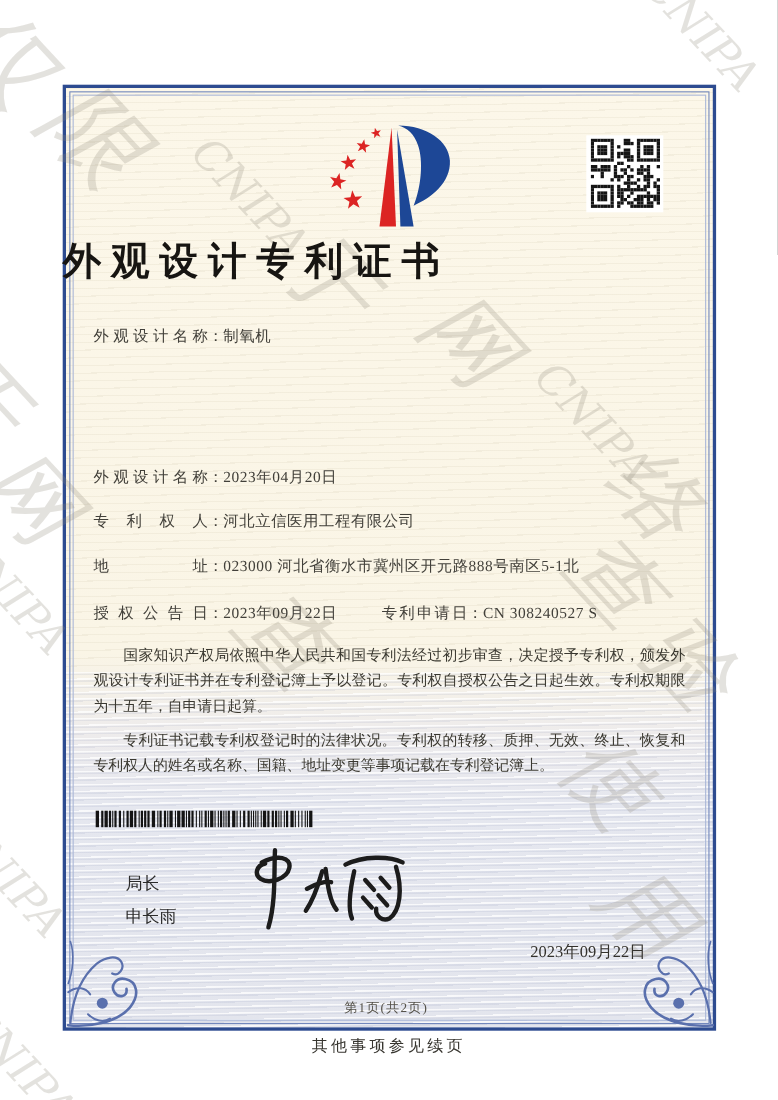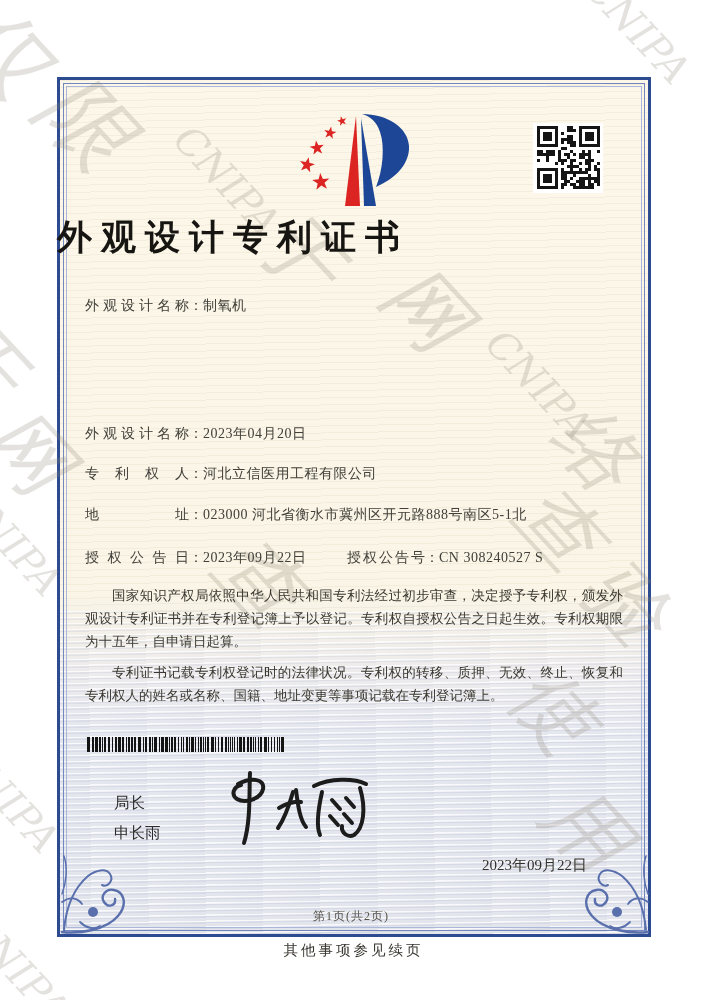--- a/index.html
+++ b/index.html
@@ -389,21 +389,21 @@
     <div class="row" style="top:465px">
       <span class="lbl">专利权人</span><span class="colon">：</span><span class="val">河北立信医用工程有限公司</span>
     </div>
     <div class="row" style="top:506px">
       <span class="lbl">地址</span><span class="colon">：</span><span class="val">023000 河北省衡水市冀州区开元路888号南区5-1北</span>
     </div>
 
     <div class="row" style="top:549px">
       <span class="lbl">授权公告日</span><span class="colon">：</span><span class="val">2023年09月22日</span>
       <span class="grant2">
-        <span class="lbl">授权公告号</span><span class="colon">：</span><span class="val">CN 308240527 S</span>
+        <span class="lbl">专利申请日</span><span class="colon">：</span><span class="val">CN 308240527 S</span>
       </span>
     </div>
 
     <div class="paras">
       <p>国家知识产权局依照中华人民共和国专利法经过初步审查，决定授予专利权，颁发外观设计专利证书并在专利登记簿上予以登记。专利权自授权公告之日起生效。专利权期限为十五年，自申请日起算。</p>
       <p>专利证书记载专利权登记时的法律状况。专利权的转移、质押、无效、终止、恢复和专利权人的姓名或名称、国籍、地址变更等事项记载在专利登记簿上。</p>
     </div>
 
     <div class="barcode">
         <i style="left:2px;width:3px"></i>

